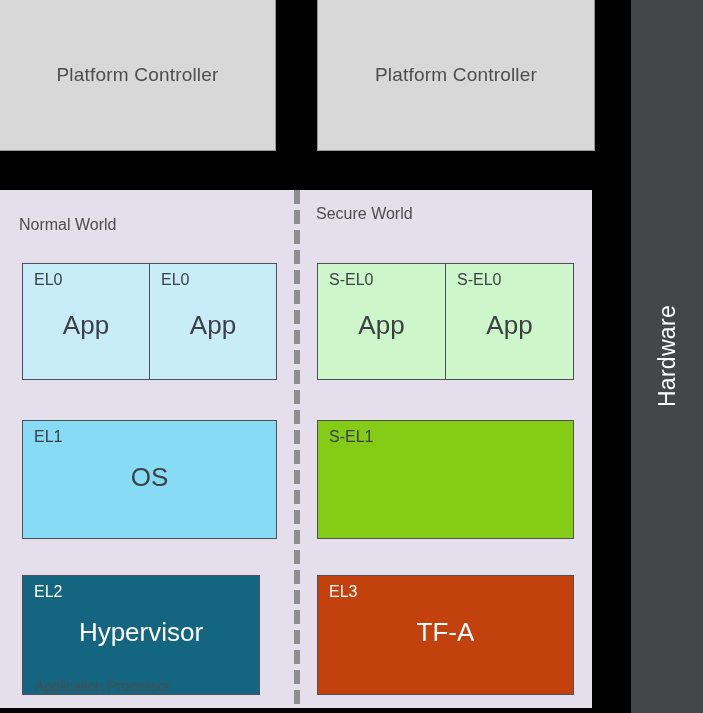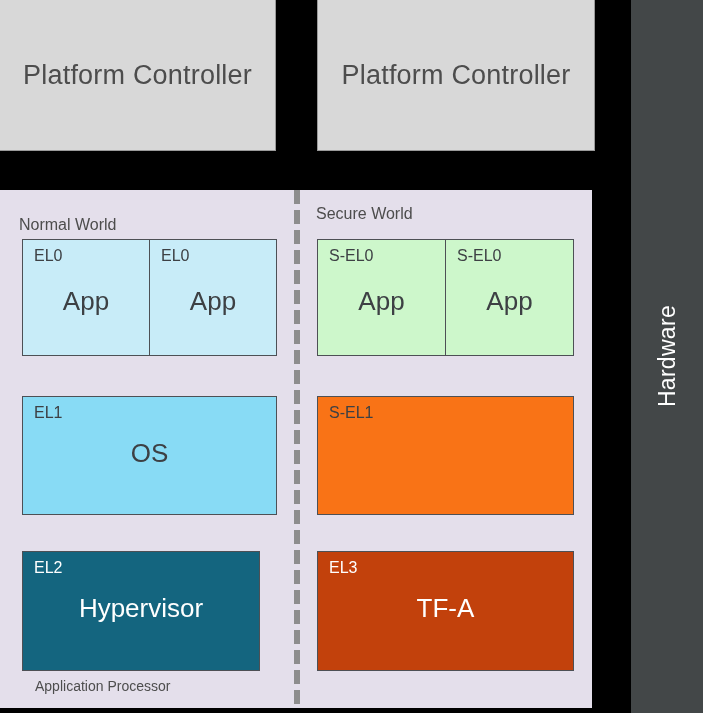--- a/index.html
+++ b/index.html
@@ -23,21 +23,21 @@
   .platform-controller {
     position: absolute;
     box-sizing: border-box;
     background: #d8d8d8;
     border: 1px solid #9a9a9a;
     display: flex;
     align-items: center;
     justify-content: center;
   }
   .platform-controller .pc-label {
-    font-size: 27px;
+    font-size: 19px;
     color: #4d4d4d;
     letter-spacing: 0.2px;
     white-space: nowrap;
   }
   #platform-controller-1 { left: -1px;  top: -1px; width: 277px; height: 152px; }
   #platform-controller-2 { left: 317px; top: -1px; width: 278px; height: 152px; }
 
   
   #hardware-bar {
     position: absolute;
@@ -102,20 +102,21 @@
     color: #4d4d4d;
     white-space: nowrap;
     margin-left: 16px;
   }
 
   
   .el-box {
     position: absolute;
     box-sizing: border-box;
     border: 1px solid #4d5055;
+    margin-top: 24px;
   }
   .el-box .el-tag {
     position: absolute;
     left: 11px;
     top: 7px;
     font-size: 16px;
     white-space: nowrap;
   }
   .el-box .el-name {
     position: absolute;
@@ -138,21 +139,21 @@
   
   #app-nw-1 { left: 22px;  top: 239px; width: 128px; height: 117px; background: #c8ecf8; }
   #app-nw-2 { left: 149px; top: 239px; width: 128px; height: 117px; background: #c8ecf8; }
   #app-sw-1 { left: 317px; top: 239px; width: 129px; height: 117px; background: #cdf7cb; }
   #app-sw-2 { left: 445px; top: 239px; width: 129px; height: 117px; background: #cdf7cb; }
   #app-nw-1 .el-name, #app-nw-2 .el-name,
   #app-sw-1 .el-name, #app-sw-2 .el-name { transform: translateY(-40%); }
 
   
   #os-nw { left: 22px;  top: 396px; width: 255px; height: 119px; background: #88dbf5; }
-  #os-sw { left: 317px; top: 396px; width: 257px; height: 119px; background: #f97316; }
+  #os-sw { left: 317px; top: 396px; width: 257px; height: 119px; background: #84cc16; }
 
   
   #hypervisor { left: 22px;  top: 551px; width: 238px; height: 120px; background: #14657f; }
   #tfa        { left: 317px; top: 551px; width: 257px; height: 120px; background: #c2410c; }
 </style>
 </head>
 <body>
 
 <div id="diagram-root">
 

